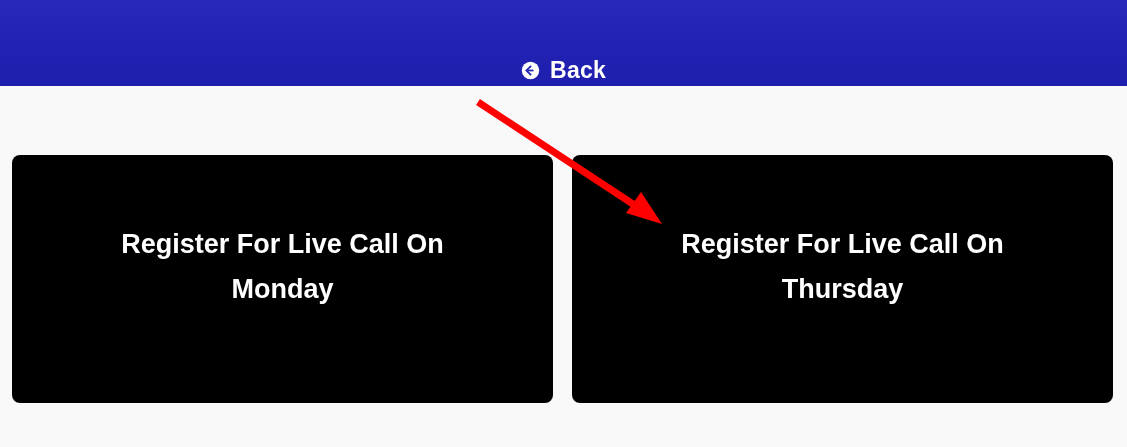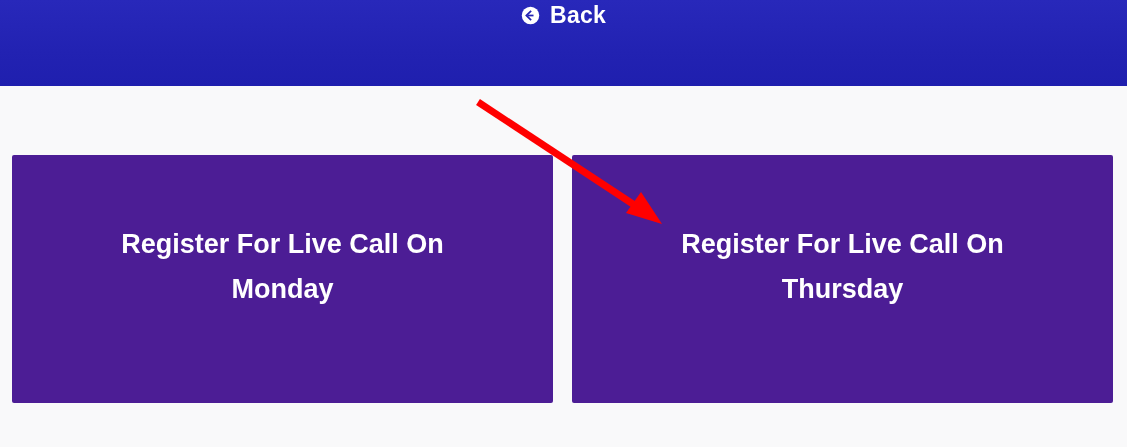--- a/index.html
+++ b/index.html
@@ -18,21 +18,21 @@
 
   
   .header {
     position: absolute;
     left: 0;
     top: 0;
     width: 1127px;
     height: 86px;
     background: linear-gradient(180deg, #2828ba 0%, #2222b2 60%, #1f1fae 100%);
     display: flex;
-    align-items: flex-start;
+    align-items: flex-end;
     justify-content: center;
   }
   .back-button {
     display: flex;
     align-items: center;
     gap: 10px;
     color: #ffffff;
     cursor: pointer;
     user-select: none;
     padding: 4px 8px;
@@ -56,23 +56,23 @@
     position: absolute;
     left: 0;
     top: 86px;
     width: 1127px;
     height: 361px;
   }
   .cta {
     position: absolute;
     top: 69px;           
     height: 248px;       
-    background: #4c1d95;
+    background: #000000;
     border: 0;
-    border-radius: 2px;
+    border-radius: 8px;
     color: #ffffff;
     display: flex;
     align-items: center;
     justify-content: center;
     text-align: center;
     cursor: pointer;
     padding: 5px 26px;
     box-sizing: border-box;
     font-family: "Liberation Sans", sans-serif;
   }

